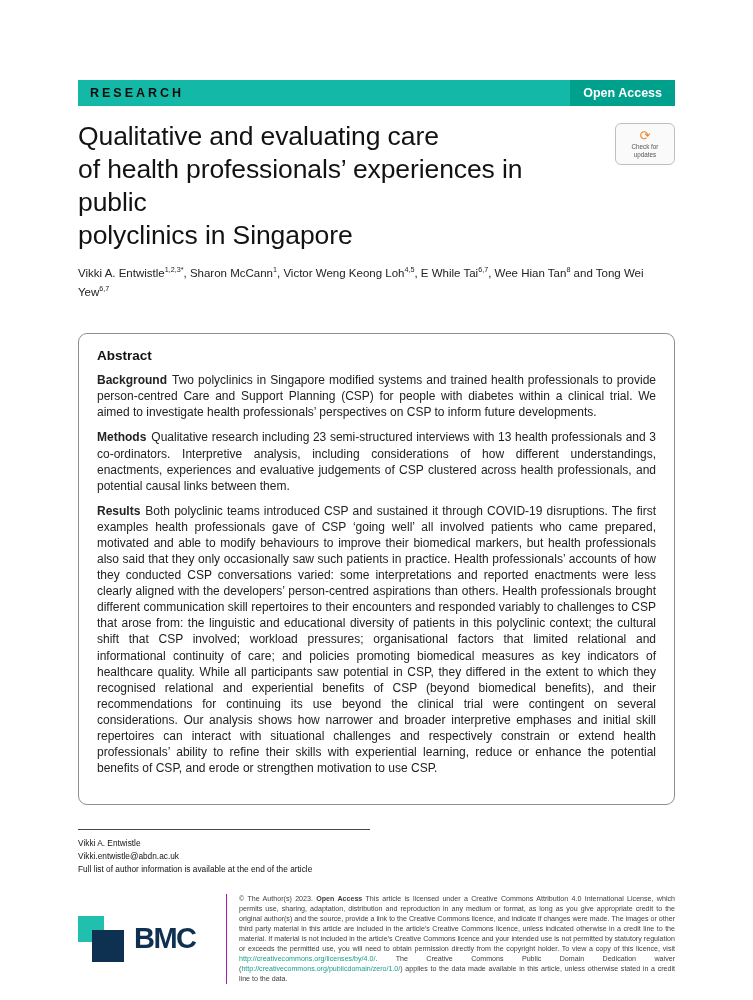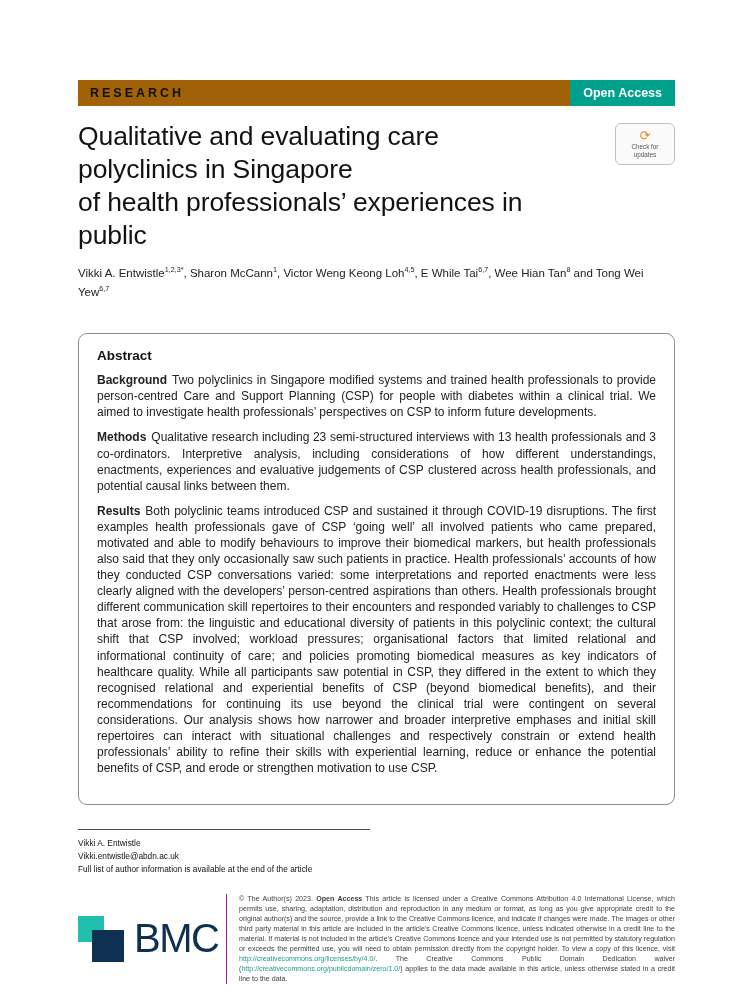--- a/index.html
+++ b/index.html
@@ -10,21 +10,21 @@
 
   
   .masthead{display:flex;justify-content:space-between;align-items:flex-start;}
   .cite{font-size:8.5px;line-height:1.6;color:#000;}
   .cite .it{font-style:italic;}
   .cite .gap{display:inline-block;width:16px;}
   .doi{font-size:8.5px;color:#000;text-decoration:none;display:inline-block;}
   .jname{font-size:15px;font-weight:600;color:#111;}
 
   
-  .banner{margin-top:44px;height:26px;background:#a16207;display:flex;
+  .banner{margin-top:44px;height:26px;background:#14b8a6;display:flex;
           align-items:center;justify-content:space-between;}
   .banner .research{padding-left:12px;font-size:12.5px;font-weight:bold;
                     letter-spacing:3px;color:#0d0d0d;}
   .banner .oa{height:100%;background:#00a18c;color:#fff;font-weight:bold;
               font-size:12.5px;display:flex;align-items:center;padding:0 13px;}
 
   
   .title-wrap{position:relative;margin-top:14px;padding-right:84px;min-height:132px;}
   h1{margin:0;font-size:26.5px;line-height:1.24;font-weight:500;color:#121212;
      letter-spacing:-0.1px;}
@@ -54,42 +54,42 @@
   .corr-rule{width:292px;border:none;border-top:1px solid #4a4a4a;margin:0 0 7px 0;}
   .corr .line{font-size:8.3px;line-height:1.55;color:#111;}
   .corr a{color:#111;text-decoration:none;}
 
   
   .footer{display:flex;margin-top:18px;align-items:center;}
   .logo{display:flex;align-items:center;gap:10px;width:140px;flex:none;}
   .logo-mark{position:relative;width:46px;height:46px;flex:none;}
   .lm-teal{position:absolute;left:0;top:0;width:26px;height:26px;background:#21c0ae;}
   .lm-navy{position:absolute;left:14px;top:14px;width:32px;height:32px;background:#0e3151;}
-  .logo-text{font-size:40px;font-weight:normal;color:#0e3151;letter-spacing:-1.5px;}
+  .logo-text{font-size:29px;font-weight:bold;color:#0e3151;letter-spacing:-1.5px;}
   .license{flex:1;border-left:1px solid #a21caf;padding-left:12px;margin-left:8px;
            font-size:7.1px;line-height:1.42;color:#3d3d3d;text-align:justify;}
   .license .b{font-weight:bold;}
   .license a{color:#1d9c8c;text-decoration:none;}
 </style>
 </head>
 <body>
 
 <div class="page">
 
 
   <div class="banner">
     <span class="research">RESEARCH</span>
     <span class="oa">Open Access</span>
   </div>
 
   <div class="title-wrap">
     <h1>
       <span class="tl">Qualitative and evaluating care</span>
+      <span class="tl">of health professionals’ experiences in public</span>
       <span class="tl">polyclinics in Singapore</span>
-      <span class="tl">of health professionals’ experiences in public</span>
     </h1>
     <div class="check-badge">
       <span class="ic">⟳</span>
       <span class="txt">Check for updates</span>
     </div>
   </div>
 
   <p class="authors"><span>Vikki A. Entwistle</span><sup>1,2,3*</sup><span>, </span><span>Sharon McCann</span><sup>1</sup><span>, </span><span>Victor Weng Keong Loh</span><sup>4,5</sup><span>, </span><span>E While Tai</span><sup>6,7</sup><span>, </span><span>Wee Hian Tan</span><sup>8</sup><span> and </span><span>Tong Wei Yew</span><sup>6,7</sup></p>
 
   <div class="abstract">

